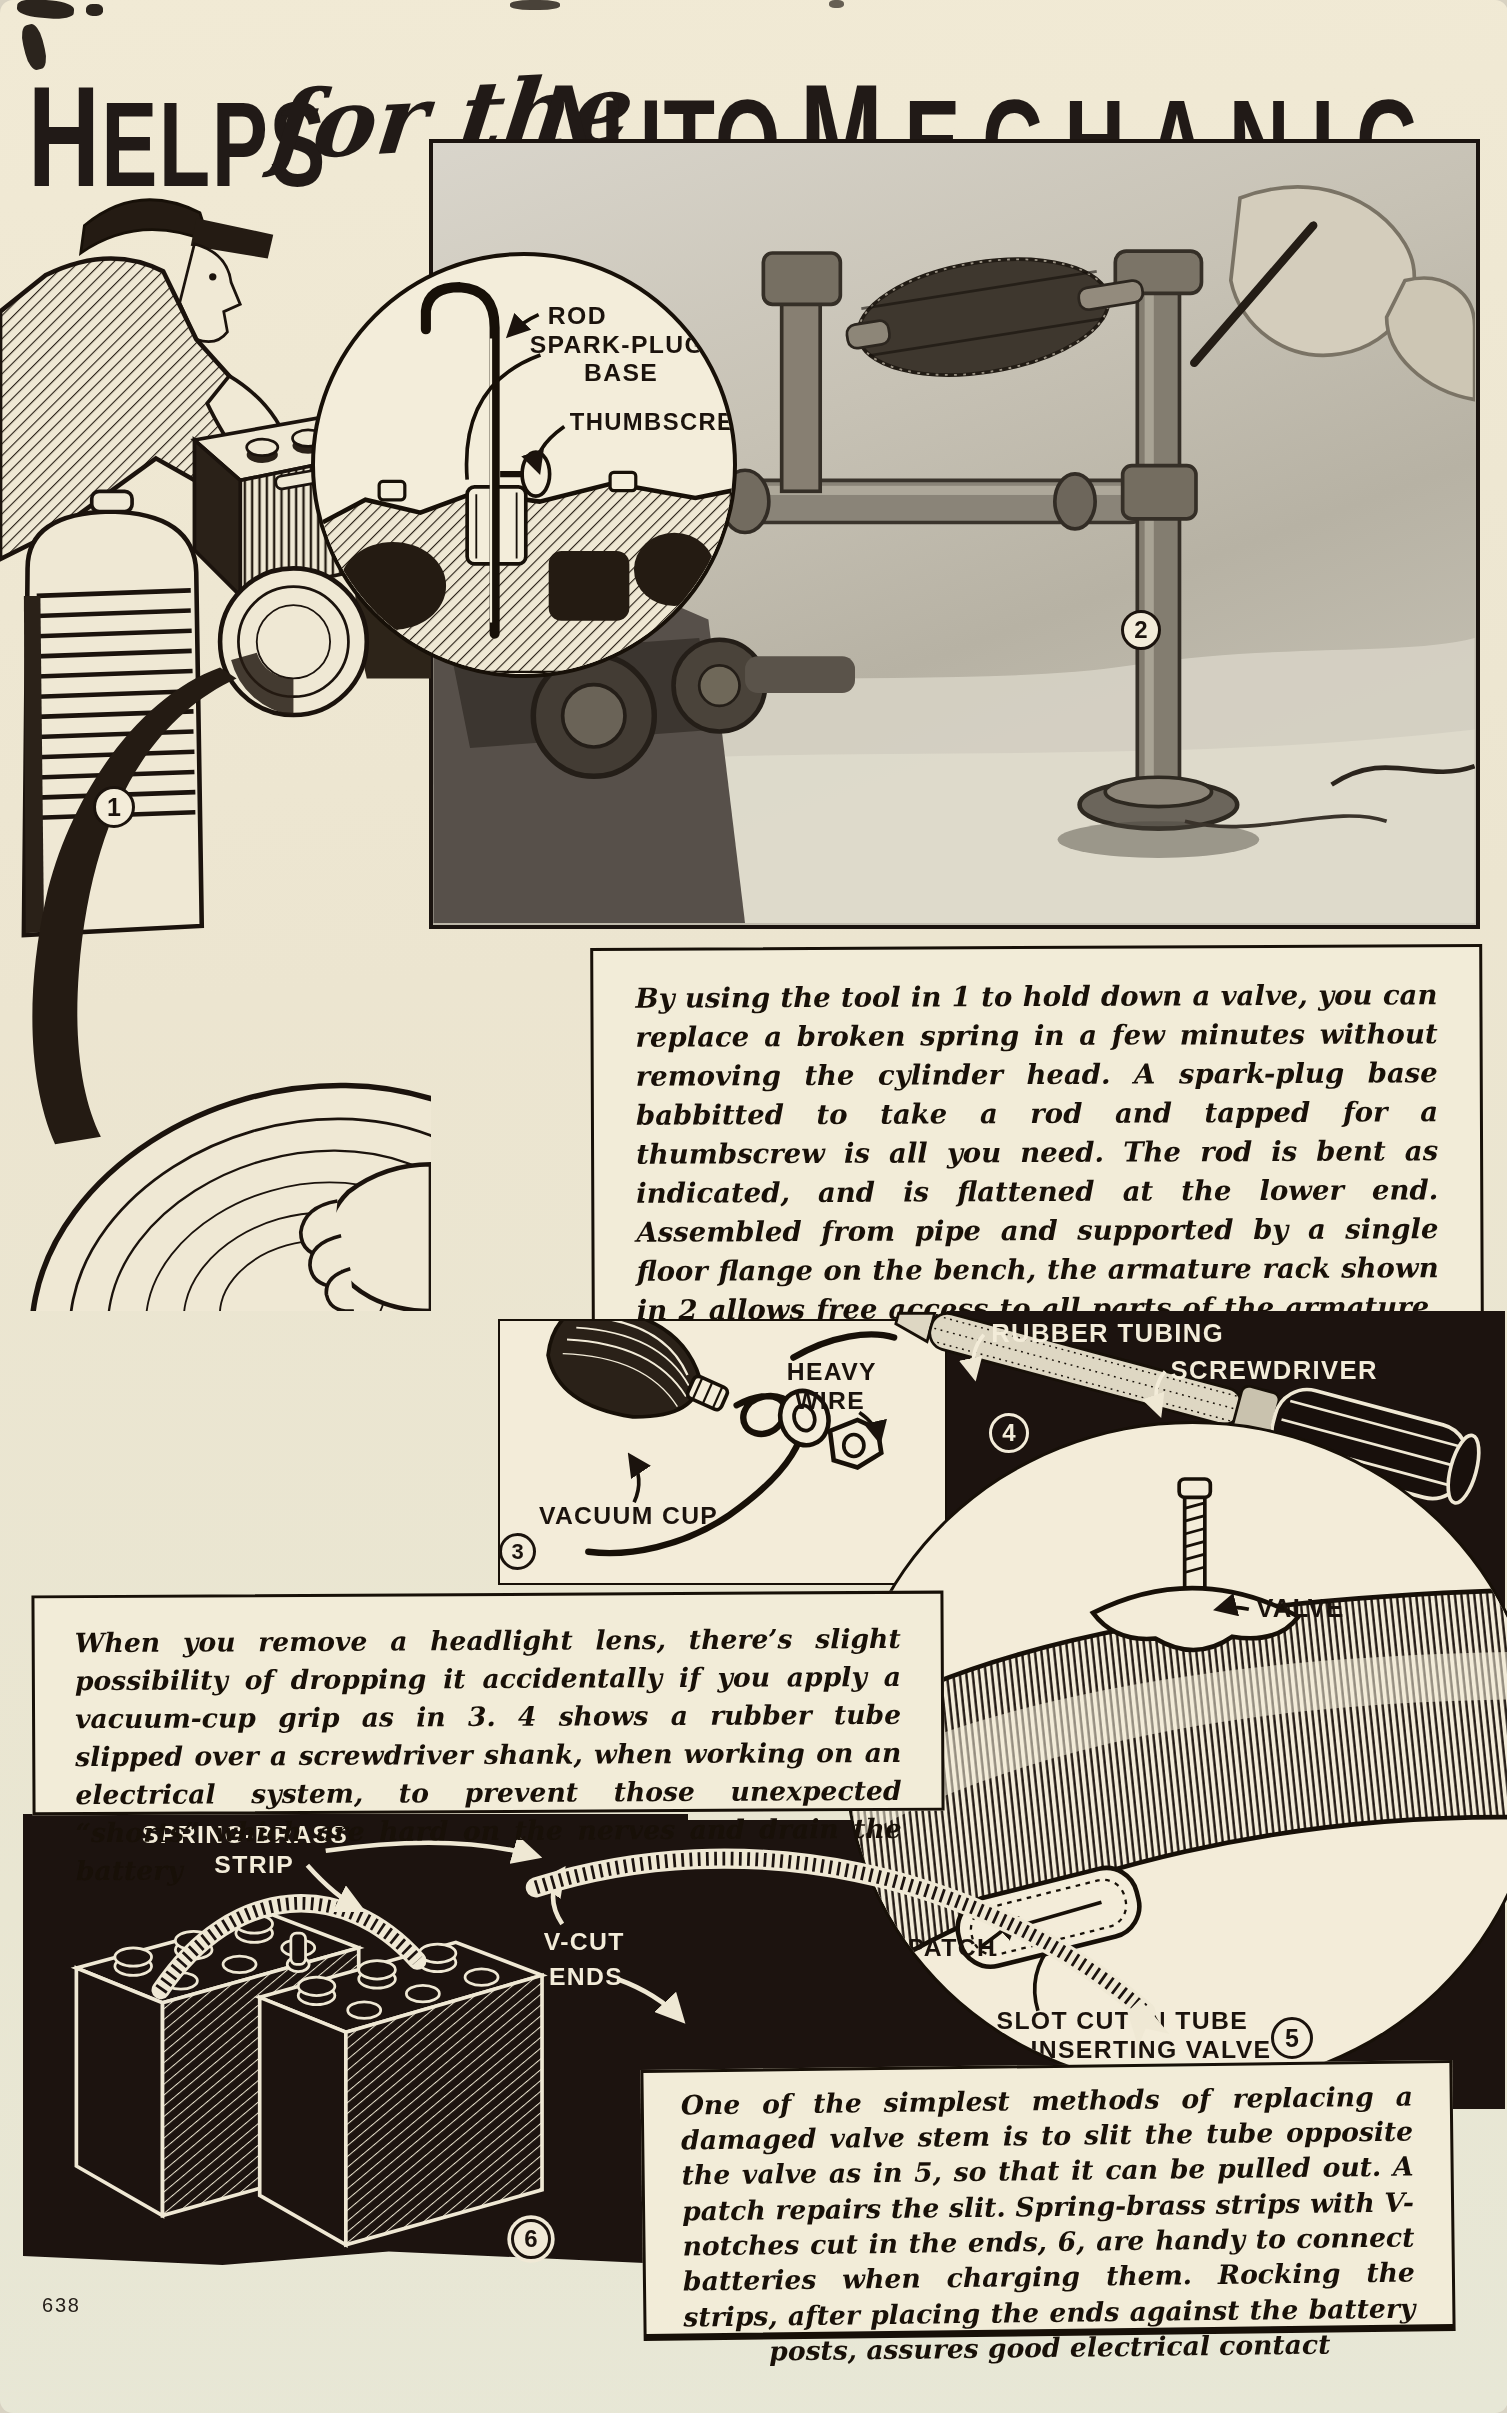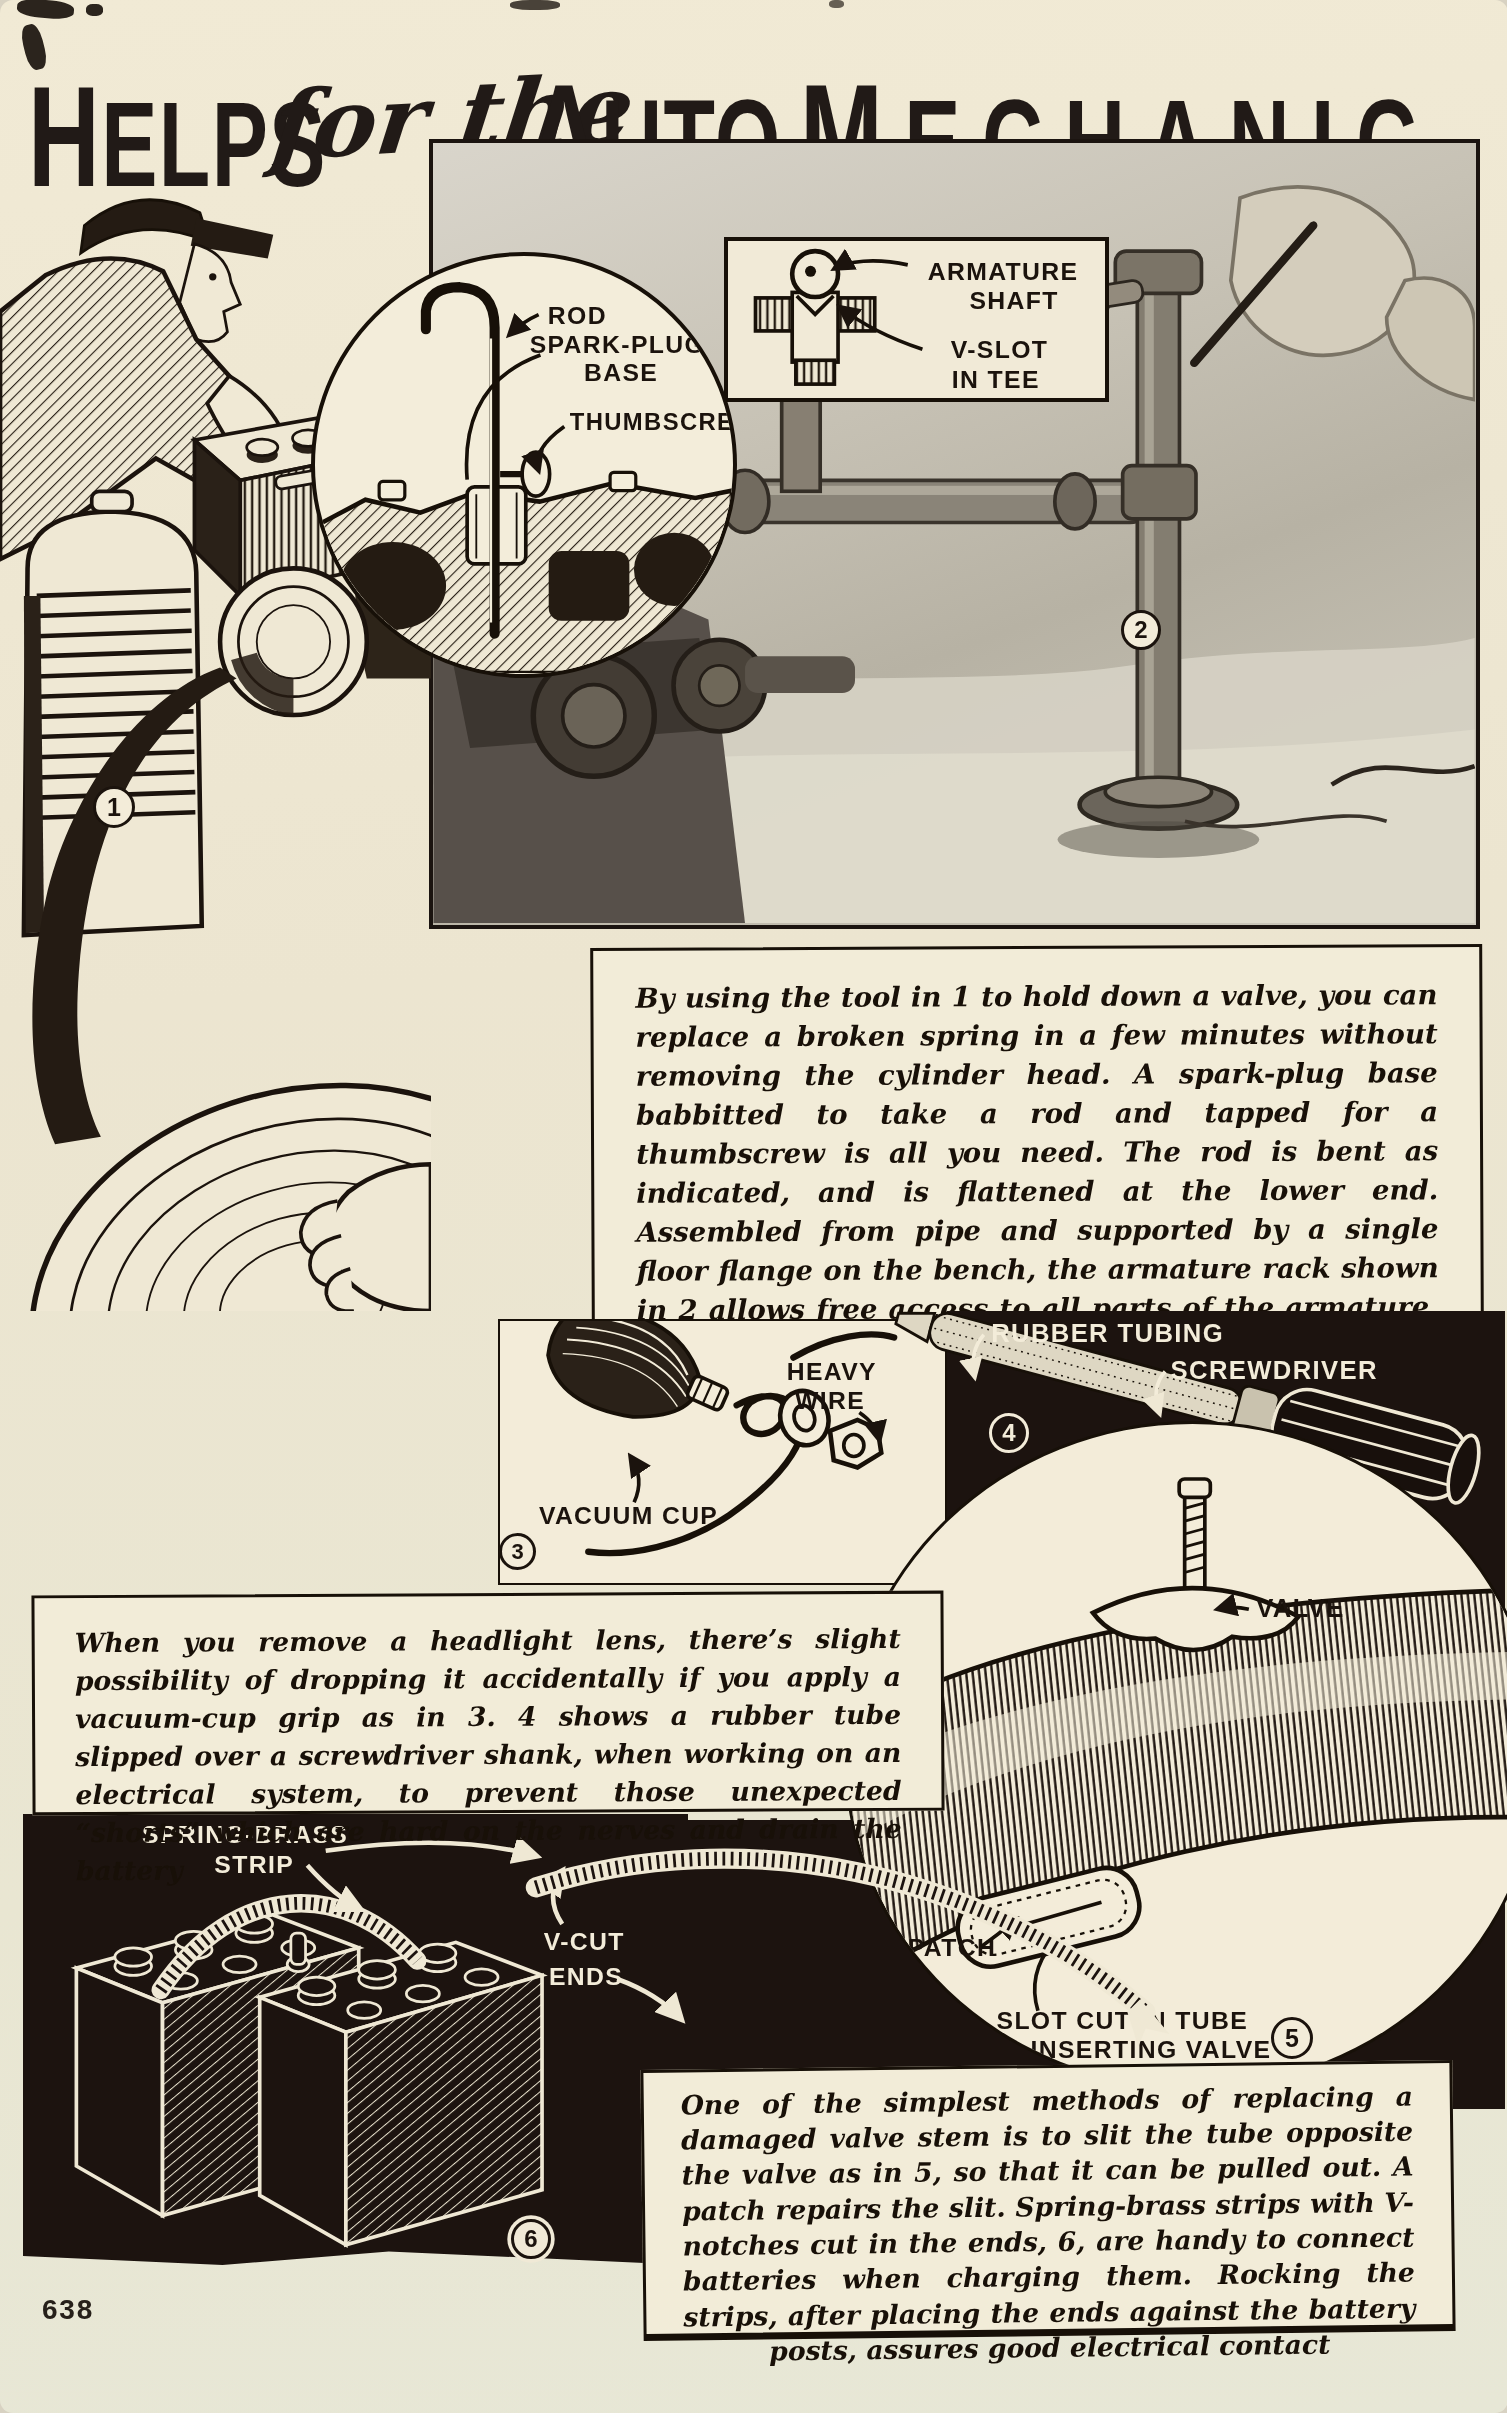--- a/index.html
+++ b/index.html
@@ -29,21 +29,21 @@
           box-shadow:0 0 0 3.7px #f0e9d6;}
   
   .black-panel{position:absolute;background:#1c130f;}
   .photo{position:absolute;background:linear-gradient(160deg,#d9d5cb 0%,#c7c2b5 35%,#b7b2a4 60%,#cdc9bc 100%);
          border:4.6px solid #1b1410;box-sizing:border-box;}
   .inset-white{position:absolute;background:#f1ead7;border:4.6px solid #171008;box-sizing:border-box;}
   .tube-circle{position:absolute;background:#f3ecd9;border:3.7px solid #171008;border-radius:50%;
                overflow:hidden;box-sizing:border-box;}
   .fig1-circle{position:absolute;background:#f3edda;border:4.6px solid #171008;border-radius:50%;
                overflow:hidden;box-sizing:border-box;}
-  .page-num{position:absolute;font-family:"Liberation Sans",sans-serif;font-weight:700;font-size:28px;
+  .page-num{position:absolute;font-family:"Liberation Sans",sans-serif;font-weight:400;font-size:20px;
             color:#26201a;letter-spacing:1.8px;}
   .tear{position:absolute;background:#2b241d;border-radius:40%;}
 </style>
 </head>
 <body>
 
 <div class="page">
 
   <svg width="0" height="0" style="position:absolute">
     <defs>
@@ -132,36 +132,20 @@
 
       <path d="M880 60 C 960 30 1030 60 1060 110 C 1090 160 1050 220 990 230 C 930 240 880 200 870 150 Z" fill="#d4cdbc" stroke="#7a7365" stroke-width="4"></path>
       <path d="M1060 150 C 1100 140 1136 160 1136 200 L1136 280 C 1080 270 1040 230 1040 190 Z" fill="#cdc6b4" stroke="#7a7365" stroke-width="4"></path>
       <line x1="960" y1="90" x2="830" y2="240" stroke="#241d16" stroke-width="9" stroke-linecap="round"></line>
 
       <path d="M980 700 C 1040 660 1080 700 1136 680" fill="none" stroke="#2b241d" stroke-width="5"></path>
       <path d="M820 740 C 900 760 980 720 1040 740" fill="none" stroke="#3a332b" stroke-width="4"></path>
     </svg>
   </div>
 
-  <div class="inset-white" style="left:724px;top:237px;width:385px;height:165px">
-    <svg width="376" height="156" viewBox="0 0 410 170">
-      <rect x="30" y="62" width="130" height="36" fill="url(#hatchV)" stroke="#171008" stroke-width="4"></rect>
-      <rect x="70" y="56" width="50" height="76" fill="#f1ead7" stroke="#171008" stroke-width="4"></rect>
-      <path d="M75 60 L95 80 L115 60" fill="none" stroke="#171008" stroke-width="4"></path>
-      <circle cx="95" cy="36" r="25" fill="#f1ead7" stroke="#171008" stroke-width="5"></circle>
-      <circle cx="90" cy="33" r="6" fill="#171008"></circle>
-      <rect x="74" y="130" width="42" height="26" fill="url(#hatchV)" stroke="#171008" stroke-width="4"></rect>
-      <path d="M196 26 C 160 18 130 22 116 30" fill="none" stroke="#171008" stroke-width="4" marker-end="url(#ah-d)"></path>
-      <path d="M212 118 C 170 104 140 86 122 72" fill="none" stroke="#171008" stroke-width="4" marker-end="url(#ah-d)"></path>
-      <text x="300" y="42" text-anchor="middle" font-size="27" fill="#1b130d">ARMATURE</text>
-      <text x="312" y="74" text-anchor="middle" font-size="27" fill="#1b130d">SHAFT</text>
-      <text x="296" y="128" text-anchor="middle" font-size="27" fill="#1b130d">V-SLOT</text>
-      <text x="292" y="160" text-anchor="middle" font-size="27" fill="#1b130d">IN TEE</text>
-    </svg>
-  </div>
   <div class="marker mk-light" style="left:1121px;top:610px;width:40px;height:40px;font-size:24px">2</div>
 
   <svg class="abs" style="left:0;top:165px" width="431" height="1146" viewBox="0 0 470 1250">
 
     <path d="M92 66 Q 150 18 218 52 L 228 84 Q 152 52 88 96 Z" fill="#241b13" stroke="#171008" stroke-width="3"></path>
     <path d="M214 58 L 298 76 L 292 102 L 208 88 Z" fill="#241b13"></path>
 
     <path d="M212 86 Q 248 96 252 128 L 262 152 L 244 160 L 248 182 Q 236 198 214 190 L 196 150 Z" fill="#f0e9d5" stroke="#1b130d" stroke-width="3"></path>
     <circle cx="232" cy="122" r="4" fill="#1b130d"></circle>
 

